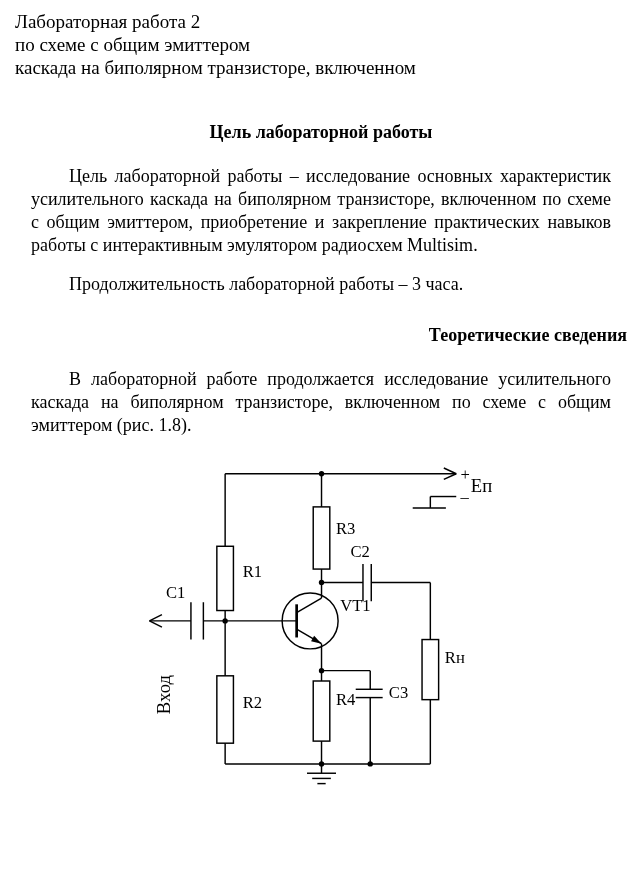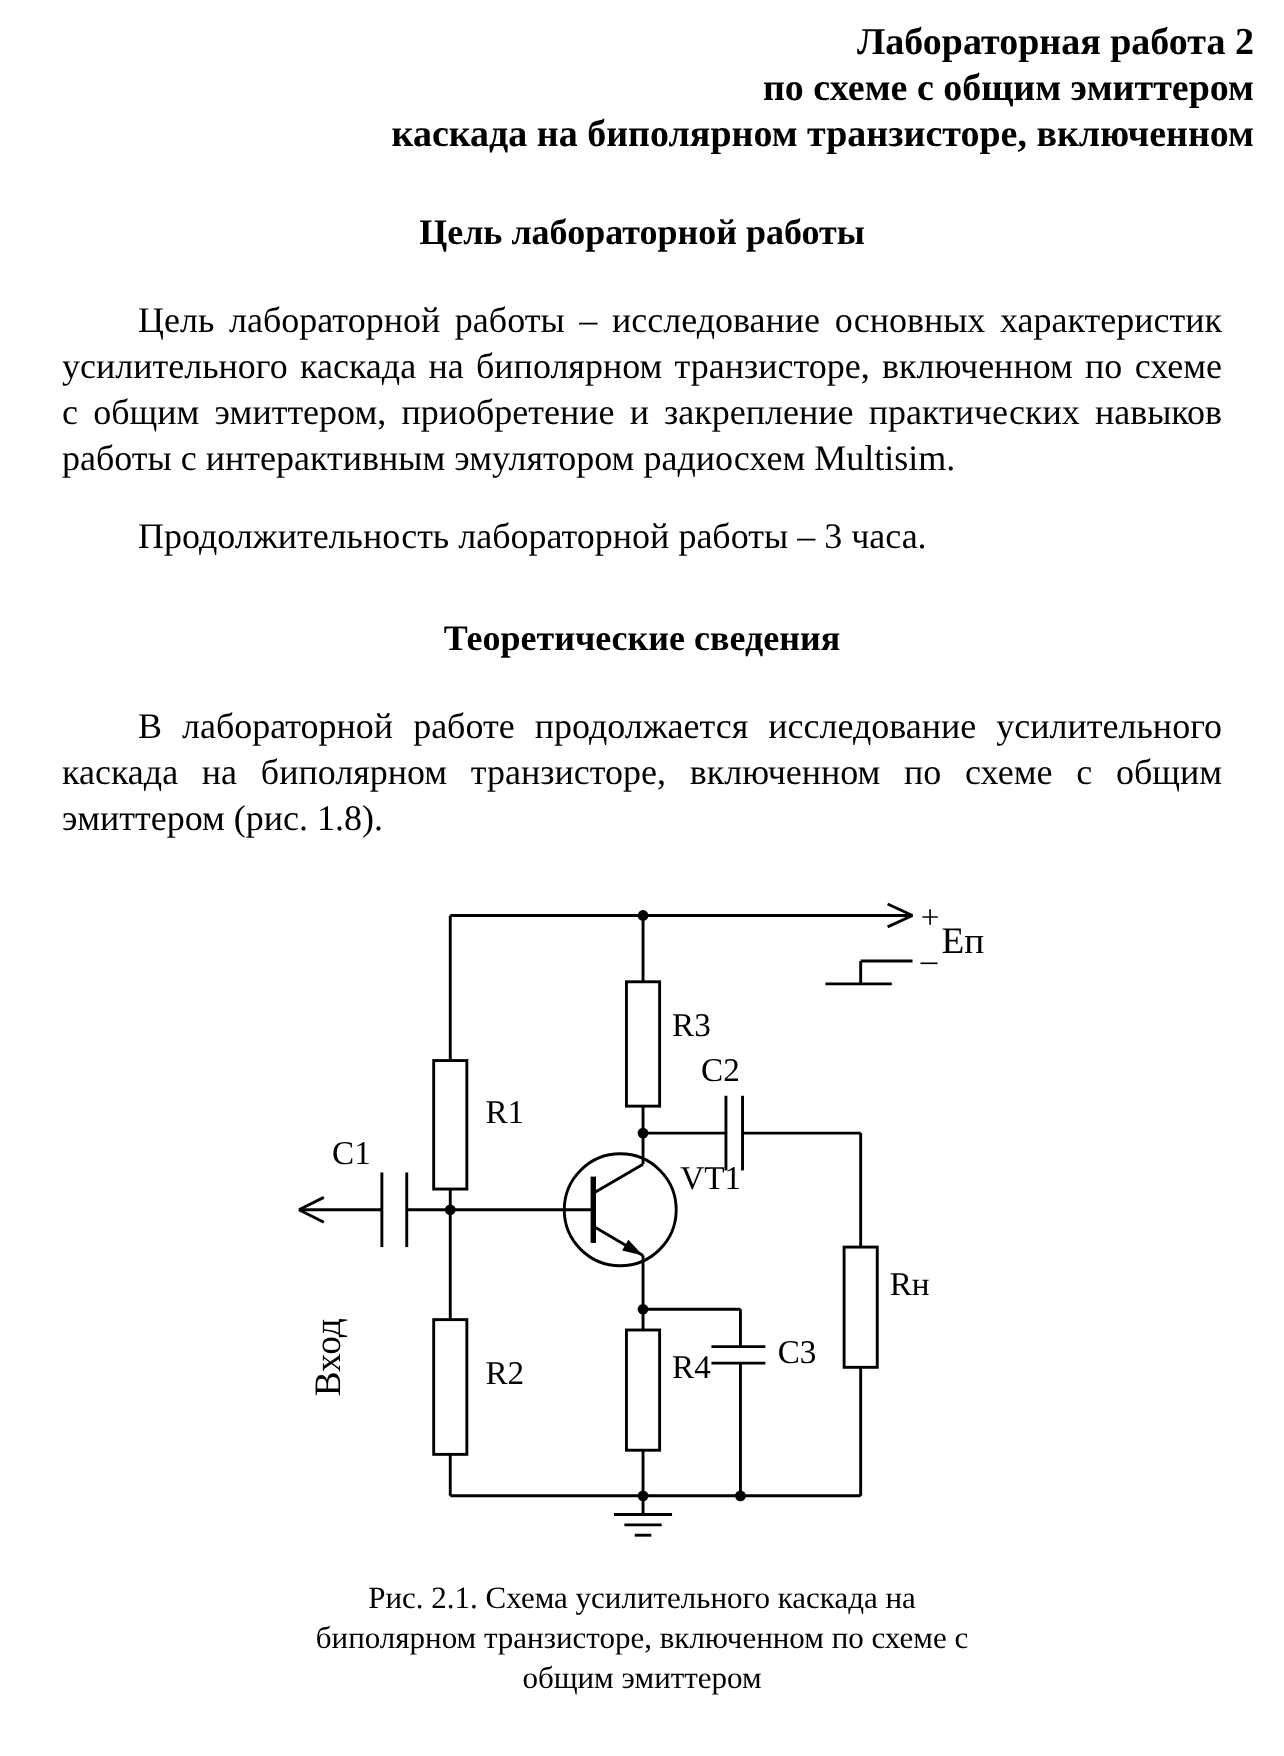--- a/index.html
+++ b/index.html
@@ -5,29 +5,29 @@
   * { box-sizing: border-box; }
   html, body { margin: 0; padding: 0; }
   body {
     width: 642px; height: 878px;
     background: #ffffff; color: #000000;
     font-family: "Liberation Serif", serif;
     overflow: hidden;
   }
   .page { padding: 10px 15px 0 15px; }
 
-  .title { text-align: right; font-weight: bold; font-size: 19px; line-height: 23px; }
+  .title { text-align: left; font-weight: normal; font-size: 19px; line-height: 23px; }
   .title-line { display: block; }
 
   .heading {
     text-align: center; font-weight: bold;
     font-size: 18px; line-height: 22px;
   }
-  .heading-purpose { margin-top: 26px; }
-  .heading-theory  { margin-top: 28px; }
+  .heading-purpose { margin-top: 42px; }
+  .heading-theory  { margin-top: 28px; text-align: right; }
 
   .body-para {
     font-size: 18px; line-height: 23px;
     text-align: justify; text-indent: 38px;
     margin: 16px;
   }
   .para-goal   { margin-top: 22px; }
   .para-theory { margin-top: 22px; }
 
   .figure-block { margin-top: 10px; text-align: center; }
@@ -169,16 +169,15 @@
       <g>
         <circle class="dot" cx="85" cy="162" r="2.6"></circle>
         <circle class="dot" cx="178" cy="20" r="2.6"></circle>
         <circle class="dot" cx="178" cy="125" r="2.6"></circle>
         <circle class="dot" cx="178" cy="210" r="2.6"></circle>
         <circle class="dot" cx="178" cy="300" r="2.6"></circle>
         <circle class="dot" cx="225" cy="300" r="2.6"></circle>
       </g>
     </svg>
 
-    <figcaption class="figcaption">Рис. 2.1. Схема усилительного каскада на биполярном транзисторе, включенном по схеме с общим эмиттером</figcaption>
   </figure>
 
 </div>
 
 </body></html>

